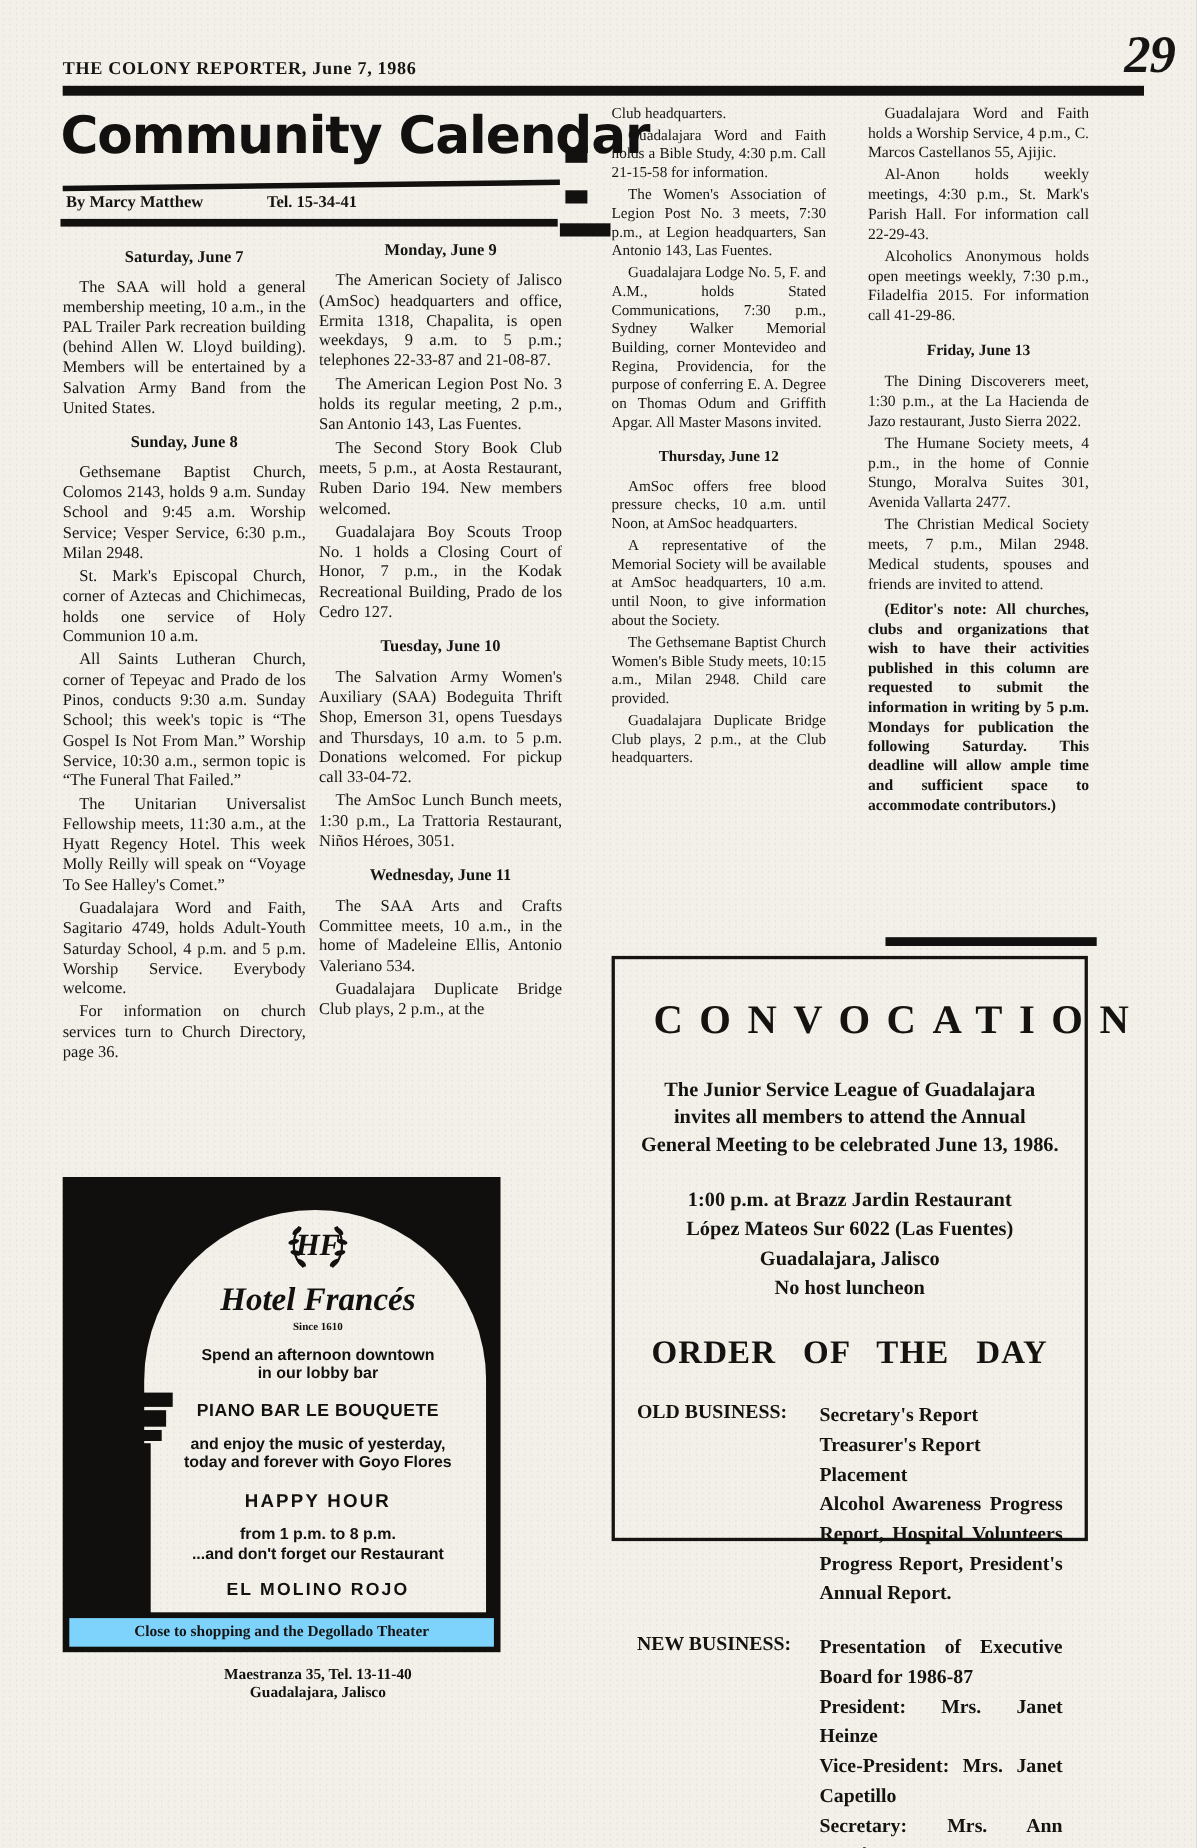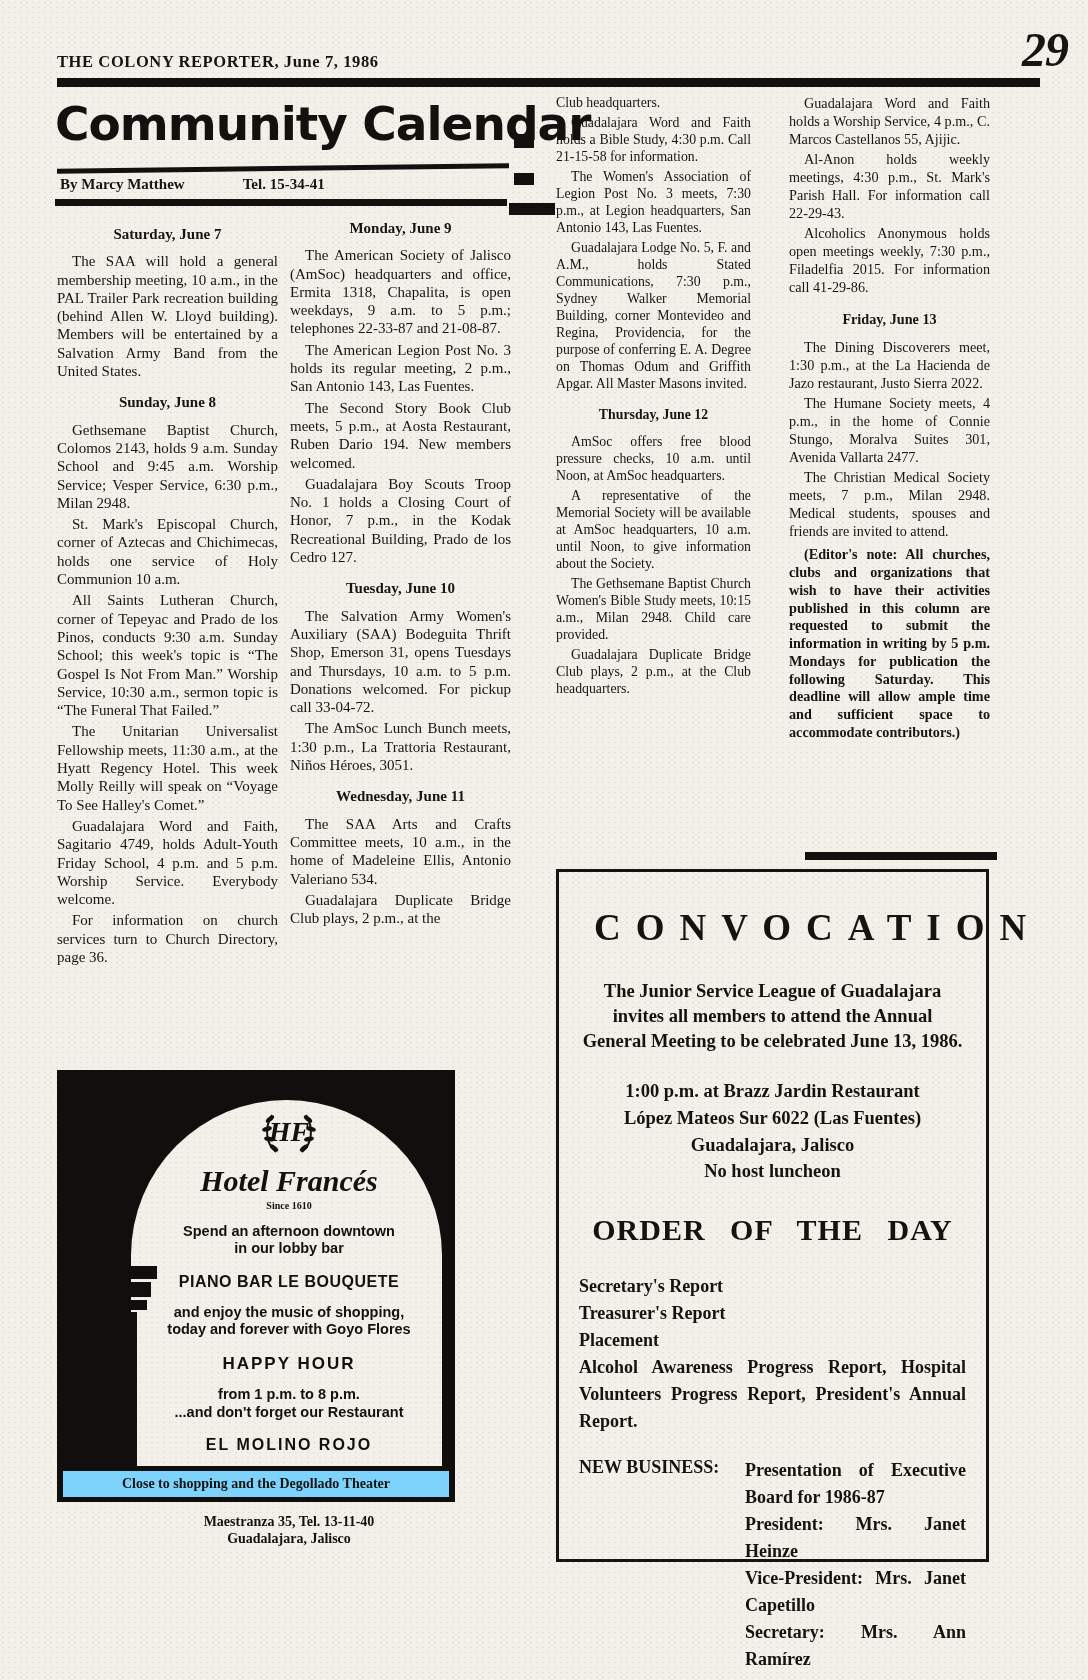--- a/index.html
+++ b/index.html
@@ -31,21 +31,21 @@
   .col3{left:556px;top:95px;width:195px;height:722px;font-size:13.8px;line-height:1.23;}
   .col4{left:789px;top:95px;width:201px;height:750px;font-size:14.2px;line-height:1.25;}
   .blk-p{margin:0 0 3px;text-indent:15px;}
   .blk-pc{margin:0 0 3px;text-indent:0;}
   .blk-pb{margin:6px 0 3px;text-indent:15px;font-weight:bold;}
   .blk-h{margin:13px 0 9px;text-align:center;font-weight:bold;text-indent:0;}
   .col3 .blk-h,.col4 .blk-h{margin:15px 0 10px;}
   .note-rule{left:805px;top:852px;width:192px;height:8px;}
 
   
-  .convocation{left:556px;top:869px;width:433px;height:693px;border:3px solid #151412;
+  .convocation{left:556px;top:869px;width:433px;height:532px;border:3px solid #151412;
     box-sizing:border-box;padding:14px 20px 0;text-align:center;font-weight:bold;color:#141310;}
   .conv-title{margin-top:20px;font-size:37px;letter-spacing:15px;text-indent:15px;}
   .conv-intro{margin:30px 2px 0;font-size:18.5px;line-height:1.35;}
   .conv-details{margin-top:24px;}
   .conv-line{font-size:18.5px;line-height:1.45;}
   .conv-order{margin-top:28px;font-size:30px;letter-spacing:1px;word-spacing:16px;}
   .biz-row{display:flex;margin-top:26px;text-align:left;}
   .biz-row.second{margin-top:22px;}
   .biz-label{width:166px;flex:none;font-size:18px;}
   .biz-items{flex:1;}
@@ -96,21 +96,21 @@
   <div class="rule mark" style="left:509px;top:203px;width:46px;height:12px;"></div>
 
   <div class="col col1">
       <div class="blk-h">Saturday, June 7</div>
       <div class="blk-p">The SAA will hold a general membership meeting, 10 a.m., in the PAL Trailer Park recreation building (behind Allen W. Lloyd building). Members will be entertained by a Salvation Army Band from the United States.</div>
       <div class="blk-h">Sunday, June 8</div>
       <div class="blk-p">Gethsemane Baptist Church, Colomos 2143, holds 9 a.m. Sunday School and 9:45 a.m. Worship Service; Vesper Service, 6:30 p.m., Milan 2948.</div>
       <div class="blk-p">St. Mark's Episcopal Church, corner of Aztecas and Chichimecas, holds one service of Holy Communion 10 a.m.</div>
       <div class="blk-p">All Saints Lutheran Church, corner of Tepeyac and Prado de los Pinos, conducts 9:30 a.m. Sunday School; this week's topic is “The Gospel Is Not From Man.” Worship Service, 10:30 a.m., sermon topic is “The Funeral That Failed.”</div>
       <div class="blk-p">The Unitarian Universalist Fellowship meets, 11:30 a.m., at the Hyatt Regency Hotel. This week Molly Reilly will speak on “Voyage To See Halley's Comet.”</div>
-      <div class="blk-p">Guadalajara Word and Faith, Sagitario 4749, holds Adult-Youth Friday School, 4 p.m. and 5 p.m. Worship Service. Everybody welcome.</div>
+      <div class="blk-p">Guadalajara Word and Faith, Sagitario 4749, holds Adult-Youth Saturday School, 4 p.m. and 5 p.m. Worship Service. Everybody welcome.</div>
       <div class="blk-p">For information on church services turn to Church Directory, page 36.</div>
     </div>
   <div class="col col2">
       <div class="blk-h">Monday, June 9</div>
       <div class="blk-p">The American Society of Jalisco (AmSoc) headquarters and office, Ermita 1318, Chapalita, is open weekdays, 9 a.m. to 5 p.m.; telephones 22-33-87 and 21-08-87.</div>
       <div class="blk-p">The American Legion Post No. 3 holds its regular meeting, 2 p.m., San Antonio 143, Las Fuentes.</div>
       <div class="blk-p">The Second Story Book Club meets, 5 p.m., at Aosta Restaurant, Ruben Dario 194. New members welcomed.</div>
       <div class="blk-p">Guadalajara Boy Scouts Troop No. 1 holds a Closing Court of Honor, 7 p.m., in the Kodak Recreational Building, Prado de los Cedro 127.</div>
       <div class="blk-h">Tuesday, June 10</div>
       <div class="blk-p">The Salvation Army Women's Auxiliary (SAA) Bodeguita Thrift Shop, Emerson 31, opens Tuesdays and Thursdays, 10 a.m. to 5 p.m. Donations welcomed. For pickup call 33-04-72.</div>
@@ -146,20 +146,21 @@
     <div class="conv-title">CONVOCATION</div>
     <div class="conv-intro">The Junior Service League of Guadalajara invites all members to attend the Annual General Meeting to be celebrated June 13, 1986.</div>
     <div class="conv-details">
         <div class="conv-line">1:00 p.m. at Brazz Jardin Restaurant</div>
         <div class="conv-line">López Mateos Sur 6022 (Las Fuentes)</div>
         <div class="conv-line">Guadalajara, Jalisco</div>
         <div class="conv-line">No host luncheon</div>
       </div>
     <div class="conv-order">ORDER OF THE DAY</div>
     <div class="biz-row">
+      <div class="biz-label">OLD BUSINESS:</div>
       <div class="biz-items">
           <div class="biz-line">Secretary's Report</div>
           <div class="biz-line">Treasurer's Report</div>
           <div class="biz-line">Placement</div>
           <div class="biz-line">Alcohol Awareness Progress Report, Hospital Volunteers Progress Report, President's Annual Report.</div>
         </div>
     </div>
     <div class="biz-row second">
       <div class="biz-label">NEW BUSINESS:</div>
       <div class="biz-items">
@@ -193,21 +194,21 @@
           <ellipse cx="52" cy="33" rx="5" ry="2.3" transform="rotate(-12 52 33)"></ellipse>
           <ellipse cx="47" cy="42" rx="5" ry="2.3" transform="rotate(-38 47 42)"></ellipse>
         </g>
         <text x="32" y="35" font-size="28" font-style="italic" font-weight="bold" text-anchor="middle" font-family="Liberation Serif, serif" fill="#121110">HF</text>
       </svg>
       <div class="ad-name">Hotel Francés</div>
       <div class="ad-since">Since 1610</div>
       <div class="ad-line sp1">Spend an afternoon downtown</div>
       <div class="ad-line">in our lobby bar</div>
       <div class="ad-line sp2">PIANO BAR LE BOUQUETE</div>
-      <div class="ad-line sp3">and enjoy the music of shopping,</div>
+      <div class="ad-line sp3">and enjoy the music of yesterday,</div>
       <div class="ad-line">today and forever with Goyo Flores</div>
       <div class="ad-line sp4">HAPPY HOUR</div>
       <div class="ad-line sp5">from 1 p.m. to 8 p.m.</div>
       <div class="ad-line">...and don't forget our Restaurant</div>
       <div class="ad-line sp6">EL MOLINO ROJO</div>
       <div class="ad-line sp7">Special luncheon menu</div>
       <div class="ad-line">1 p.m. to 5 p.m.</div>
       <div class="ad-addr">
         <div>Maestranza 35, Tel. 13-11-40</div>
         <div>Guadalajara, Jalisco</div>

